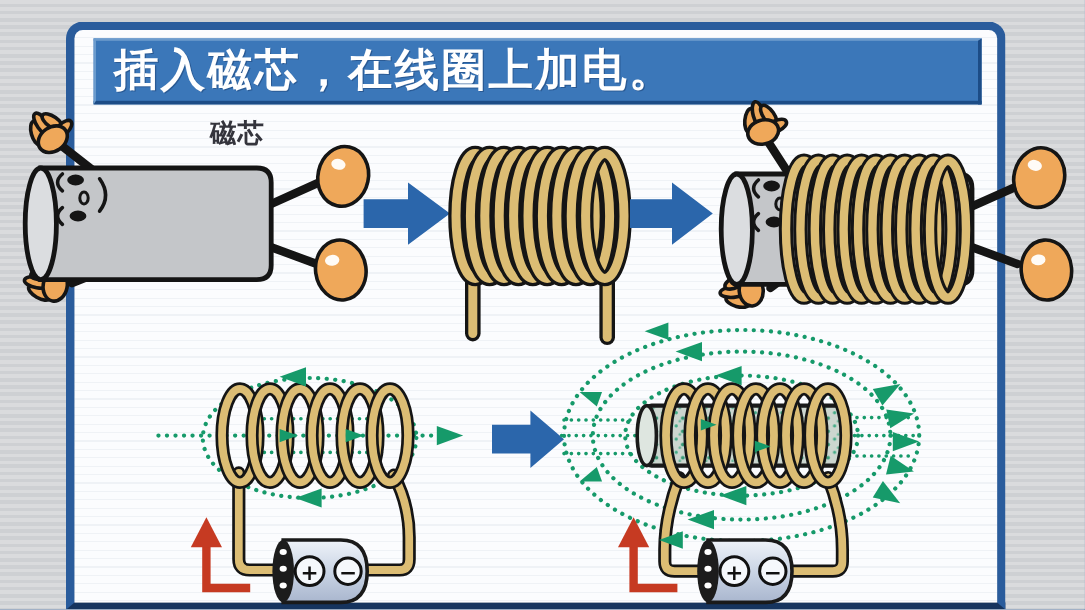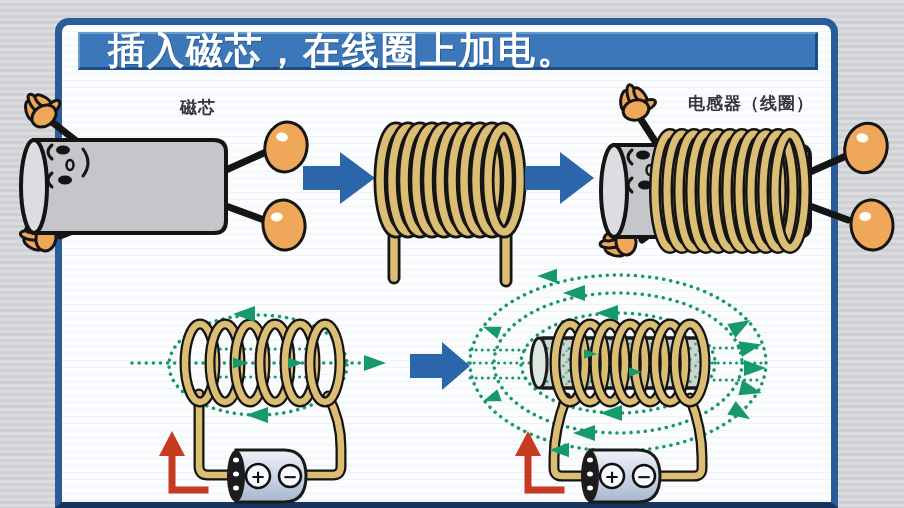--- a/index.html
+++ b/index.html
@@ -10,28 +10,28 @@
     --label-text:#34343c;
   }
   *{box-sizing:border-box;}
   body{margin:0;background:var(--page-bg);font-family:"Liberation Sans","DejaVu Sans",sans-serif;}
   .stage{position:relative;width:904px;height:508px;overflow:hidden;
     background:repeating-linear-gradient(180deg,#dadbdd 0 3px,#ced0d3 3px 6px);}
   .panel{position:absolute;left:55px;top:18px;width:783px;height:490px;
     border:7px solid var(--frame-blue);border-bottom:6px solid var(--navy-bar);
     border-radius:14px 14px 0 0;
     background:repeating-linear-gradient(180deg,#fbfcfe 0 6px,#eff2f6 6px 7px);}
-  .titlebar{position:absolute;left:78px;top:32px;width:740px;height:38px;
+  .titlebar{position:absolute;left:78px;top:32px;width:740px;height:55px;
     background:var(--title-blue);
     border-top:2px solid #6b9bcd;border-left:2px solid #6b9bcd;
     border-right:3px solid #1c4c86;border-bottom:3px solid #1c4c86;
-    display:flex;align-items:center;padding-left:28px;}
+    display:flex;align-items:center;padding-left:15px;}
   .titlebar span{color:var(--title-text);font-size:37px;font-weight:bold;
     letter-spacing:2px;white-space:nowrap;text-shadow:1px 1px 0 #2a5a94;}
-  .lbl{position:absolute;color:var(--label-text);font-size:17px;font-weight:600;
+  .lbl{position:absolute;color:var(--label-text);font-size:22px;font-weight:600;
     text-align:center;letter-spacing:1px;}
   svg.art{position:absolute;left:0;top:0;width:904px;height:508px;}
   
   .ink{fill:#151515;}
   .ink-line{stroke:#151515;fill:none;stroke-width:3;stroke-linecap:round;}
   .arm{stroke:#151515;stroke-width:7;stroke-linecap:round;}
   .glove{fill:var(--hand-orange);stroke:#151515;stroke-width:3;}
   .grayb{fill:var(--core-gray);stroke:#141414;stroke-width:4;}
   .grayc{fill:#dbdde0;stroke:#141414;stroke-width:4;}
   .f-blue{fill:var(--arrow-blue);}
@@ -48,21 +48,20 @@
 <body>
 
 <div class="stage">
   <div class="panel"></div>
 
   <div class="titlebar">
     <span>插入磁芯，在线圈上加电。</span>
   </div>
 
   <div class="lbl" style="left:158px;top:96px;width:80px">磁芯</div>
-  <div class="lbl" style="left:666px;top:92px;width:170px">电感器（线圈）</div>
 
   <svg class="art" viewBox="0 0 904 508">
     <defs>
       <g id="loop-lg">
         <ellipse cx="0" cy="0" rx="16" ry="52" fill="none" stroke="#151515" stroke-width="13"></ellipse>
         <ellipse cx="0" cy="0" rx="16" ry="52" fill="none" stroke="var(--coil-gold)" stroke-width="7.5"></ellipse>
       </g>
       <g id="loop-md">
         <ellipse cx="0" cy="0" rx="15" ry="57" fill="none" stroke="#151515" stroke-width="12"></ellipse>
         <ellipse cx="0" cy="0" rx="15" ry="57" fill="none" stroke="var(--coil-gold)" stroke-width="7"></ellipse>

